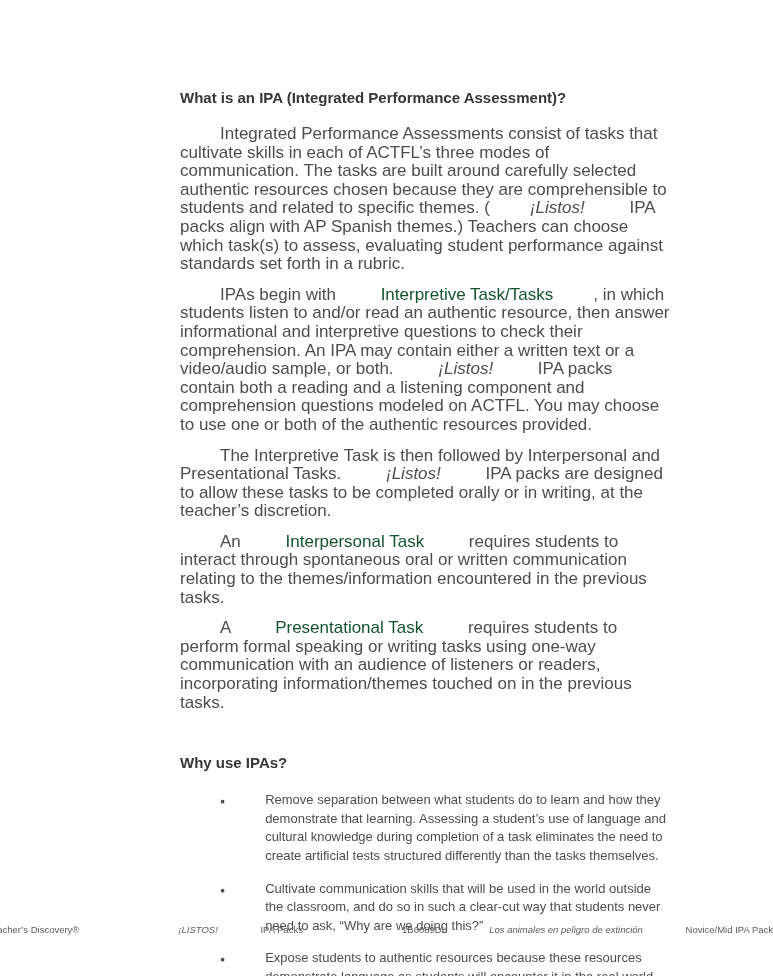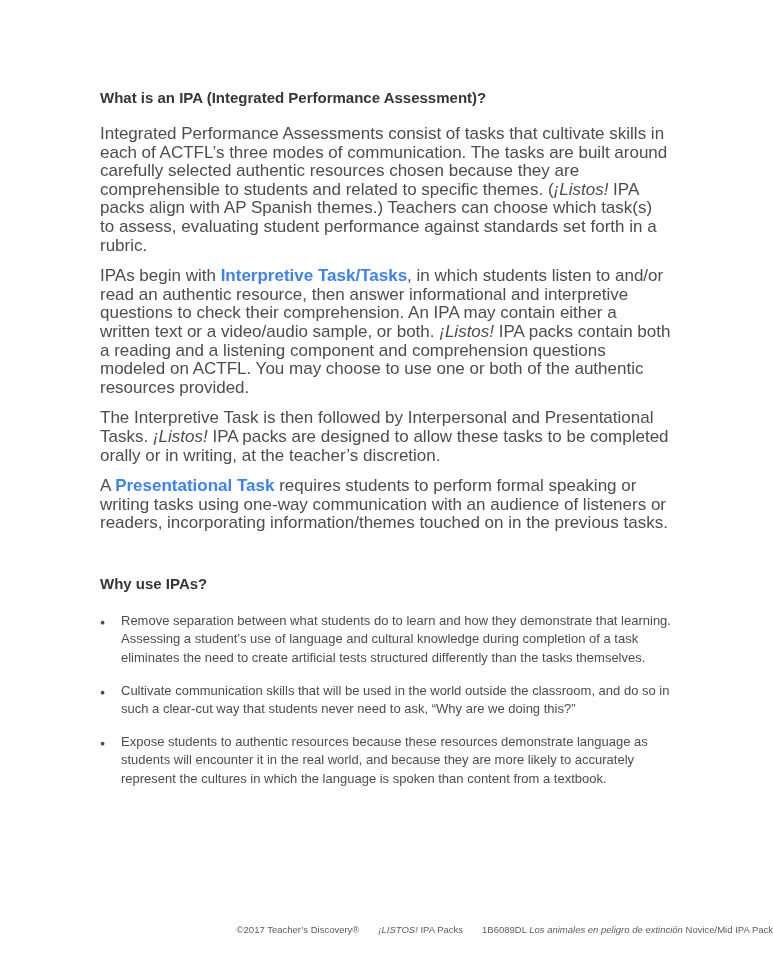--- a/index.html
+++ b/index.html
@@ -1,15 +1,15 @@
 <!DOCTYPE html>
 <html><head>
 <meta charset="utf-8">
 <style>
-  * { box-sizing: border-box; }
+  * { box-sizing: border-box; padding-left: 40px; }
   html, body { margin: 0; padding: 0; }
   body {
     width: 773px; height: 976px;
     background: #ffffff;
     font-family: "Liberation Sans", sans-serif;
   }
   .page {
     position: relative;
     width: 773px; height: 976px;
     background: #ffffff;
@@ -33,21 +33,21 @@
     margin-bottom: 18px;
   }
   p.para {
     font-size: 17px;
     line-height: 18.6px;
     color: #4d4d4d;
     margin: 0 0 12px 0;
   }
   p.para.intro { margin-bottom: 0; }
   .i { font-style: italic; }
-  .b { font-weight: bold; color: #3b82f6; }
+  .b { font-weight: normal; color: #14532d; }
   ul.bullets {
     list-style: none;
     margin: 15px 0 0 0;
     padding: 0;
   }
   ul.bullets li {
     display: flex;
     margin: 0 0 14px 0;
     font-size: 13px;
     line-height: 18.6px;
@@ -81,20 +81,21 @@
   <div class="content">
 
     <h1 class="sec-heading">What is an IPA (Integrated Performance Assessment)?</h1>
 
     <p class="para"><span>Integrated Performance Assessments consist of tasks that cultivate skills in each of ACTFL’s three modes of communication. The tasks are built around carefully selected authentic resources chosen because they are comprehensible to students and related to specific themes. (</span><span class="i">¡Listos!</span><span> IPA packs align with AP Spanish themes.) Teachers can choose which task(s) to assess, evaluating student performance against standards set forth in a rubric.</span></p>
 
     <p class="para"><span>IPAs begin with </span><span class="b">Interpretive Task/Tasks</span><span>, in which students listen to and/or read an authentic resource, then answer informational and interpretive questions to check their comprehension. An IPA may contain either a written text or a video/audio sample, or both. </span><span class="i">¡Listos!</span><span> IPA packs contain both a reading and a listening component and comprehension questions modeled on ACTFL. You may choose to use one or both of the authentic resources provided.</span></p>
 
     <p class="para"><span>The Interpretive Task is then followed by Interpersonal and Presentational Tasks. </span><span class="i">¡Listos!</span><span> IPA packs are designed to allow these tasks to be completed orally or in writing, at the teacher’s discretion.</span></p>
 
+    <p class="para"><span>An </span><span class="b">Interpersonal Task</span><span> requires students to interact through spontaneous oral or written communication relating to the themes/information encountered in the previous tasks.</span></p>
 
     <p class="para"><span>A </span><span class="b">Presentational Task</span><span> requires students to perform formal speaking or writing tasks using one-way communication with an audience of listeners or readers, incorporating information/themes touched on in the previous tasks.</span></p>
 
     <h1 class="sec-heading second">Why use IPAs?</h1>
 
 
     <ul class="bullets">
       <li>
           <span class="bullet">●</span>
           <span class="bullet-text">Remove separation between what students do to learn and how they demonstrate that learning. Assessing a student’s use of language and cultural knowledge during completion of a task eliminates the need to create artificial tests structured differently than the tasks themselves.</span>

